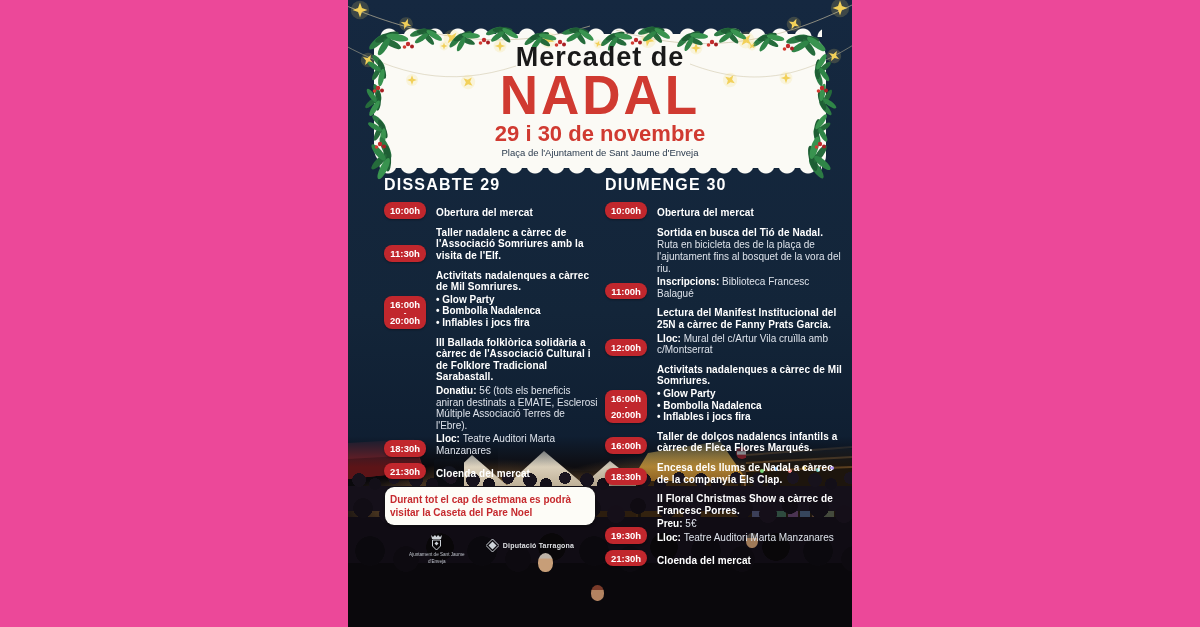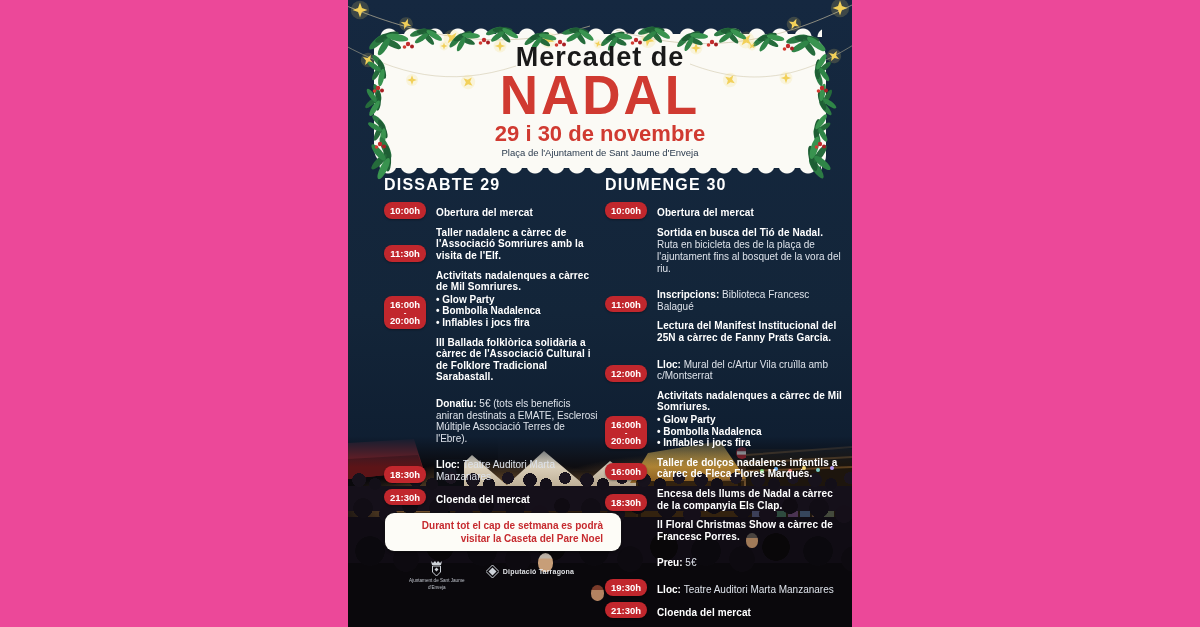--- a/index.html
+++ b/index.html
@@ -31,26 +31,26 @@
   .colhead{font-size:16px;font-weight:700;letter-spacing:1.2px;color:#fff;margin-bottom:8px}
   .item{display:flex;gap:10px;margin-bottom:6px;align-items:flex-end}
   .badge{min-width:42px;max-width:42px;background:#c1272d;border-radius:8px;color:#fff;
          font-weight:800;font-size:9.5px;text-align:center;padding:3px 0 2px;line-height:1.25;
          box-shadow:0 1px 2px rgba(0,0,0,.35)}
   .badge .dash{line-height:.5;font-size:8px}
   .ibody{font-size:10px;line-height:1.16;padding-top:2px}
   .ititle{font-weight:800;letter-spacing:.1px}
   .idesc{font-weight:400;color:#dde2ea;margin-top:1px}
   .ibullets{list-style:none;margin:1px 0 0;padding:0;font-weight:800}
-  .iextras .xrow{margin-top:15px}
+  .iextras .xrow{margin-top:2px}
   .iextras b{font-weight:800}
   .iextras span{font-weight:400;color:#dde2ea}
 
   .note{margin-top:8px;margin-left:1px;background:#fdfcf7;color:#c62a2e;font-weight:800;
-        font-size:10px;text-align:right;border-radius:9px;padding:6px 18px;line-height:1.3;
+        font-size:10px;text-align:left;border-radius:9px;padding:6px 5px;line-height:1.3;
         width:200px;box-shadow:0 0 0 1px rgba(20,20,20,.4),0 2px 3px rgba(0,0,0,.35)}
 
   .logos{margin-top:9px;display:flex;justify-content:center;align-items:flex-start;gap:20px;opacity:.95}
   .logoA{display:flex;flex-direction:column;align-items:center;width:58px}
   .logoAtxt{font-size:4.6px;color:#c9ced6;text-align:center;margin-top:1px;line-height:1.35}
   .logoB{display:flex;align-items:center;gap:4px;margin-top:5px}
   .logoBtxt{font-size:7px;font-weight:700;color:#e9ebee;letter-spacing:.2px}
 
   
   .photo{position:absolute;left:0;bottom:0;width:504px;height:190px;z-index:1;background:#09080b;overflow:hidden}

